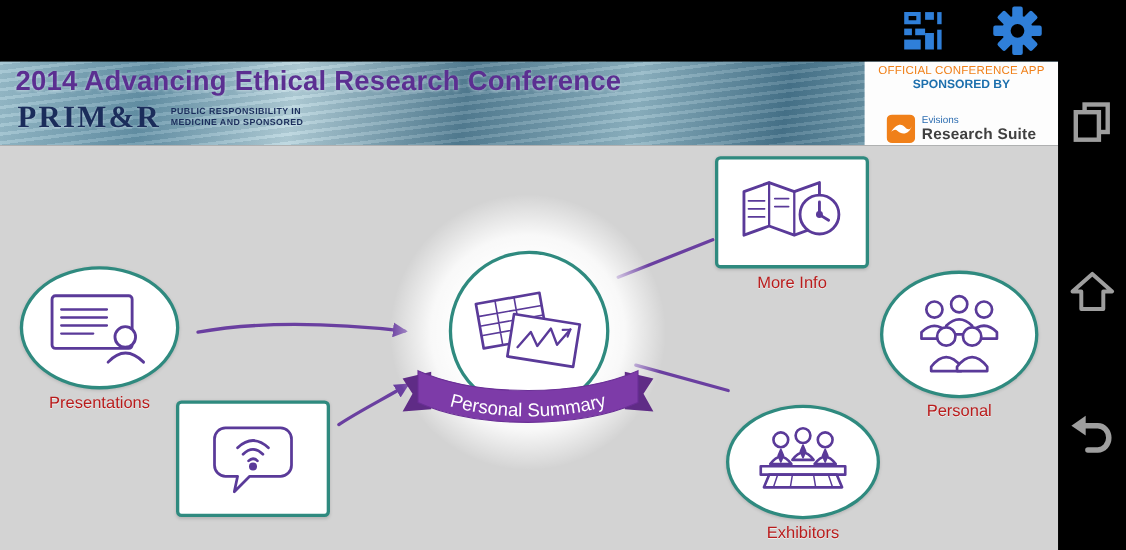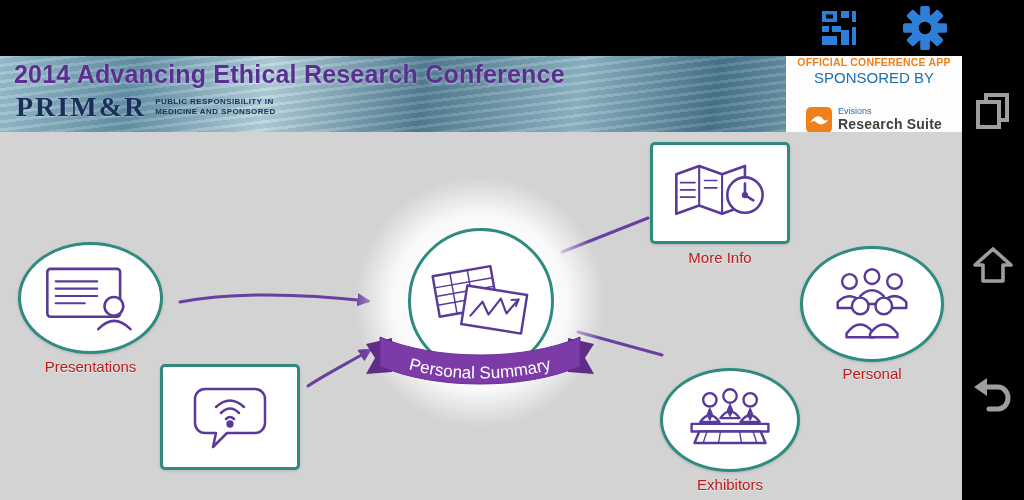--- a/index.html
+++ b/index.html
@@ -31,22 +31,22 @@
   .primr-row { position:absolute; left:16px; top:37px; display:flex; align-items:center; }
   .primr-text { font-family:"Liberation Serif", serif; font-weight:bold; font-size:28px; color:#1b2d5b; letter-spacing:2px; line-height:1; text-shadow:0 1px 2px rgba(240,248,255,0.4); }
   .primr-amp { color:#1b2d5b; }
   .primr-tagline { margin-left:9px; font-size:8px; font-weight:bold; color:#1b2d5b; line-height:1.3; letter-spacing:0.4px; }
 
   .sponsor {
     position:absolute; right:0; top:0; width:176px; height:76px; background:#fdfdfd;
     display:flex; flex-direction:column; align-items:center; justify-content:center; gap:1px;
     cursor:pointer;
   }
-  .sponsor-line1 { color:#f08019; font-size:10.5px; font-weight:bold; letter-spacing:0.2px; }
-  .sponsor-line2 { color:#1c6fad; font-size:15px; font-weight:normal; }
+  .sponsor-line1 { color:#f08019; font-size:10.5px; font-weight:normal; letter-spacing:0.2px; }
+  .sponsor-line2 { color:#1c6fad; font-size:11px; font-weight:bold; }
   .sponsor-brand { display:flex; align-items:center; gap:6px; margin-top:20px; }
   .ev-logo { width:26px; height:26px; }
   .ev-text { display:flex; flex-direction:column; line-height:1.05; }
   .ev-small { font-size:9px; color:#2b6cb0; }
   .ev-large { font-size:14px; font-weight:bold; color:#404040; letter-spacing:0.2px; }
 
   
   .main { position:absolute; top:132px; left:0; width:962px; height:368px; background:#d3d3d3; }
   .arrows { position:absolute; left:0; top:0; width:962px; height:368px; pointer-events:none; }
 

